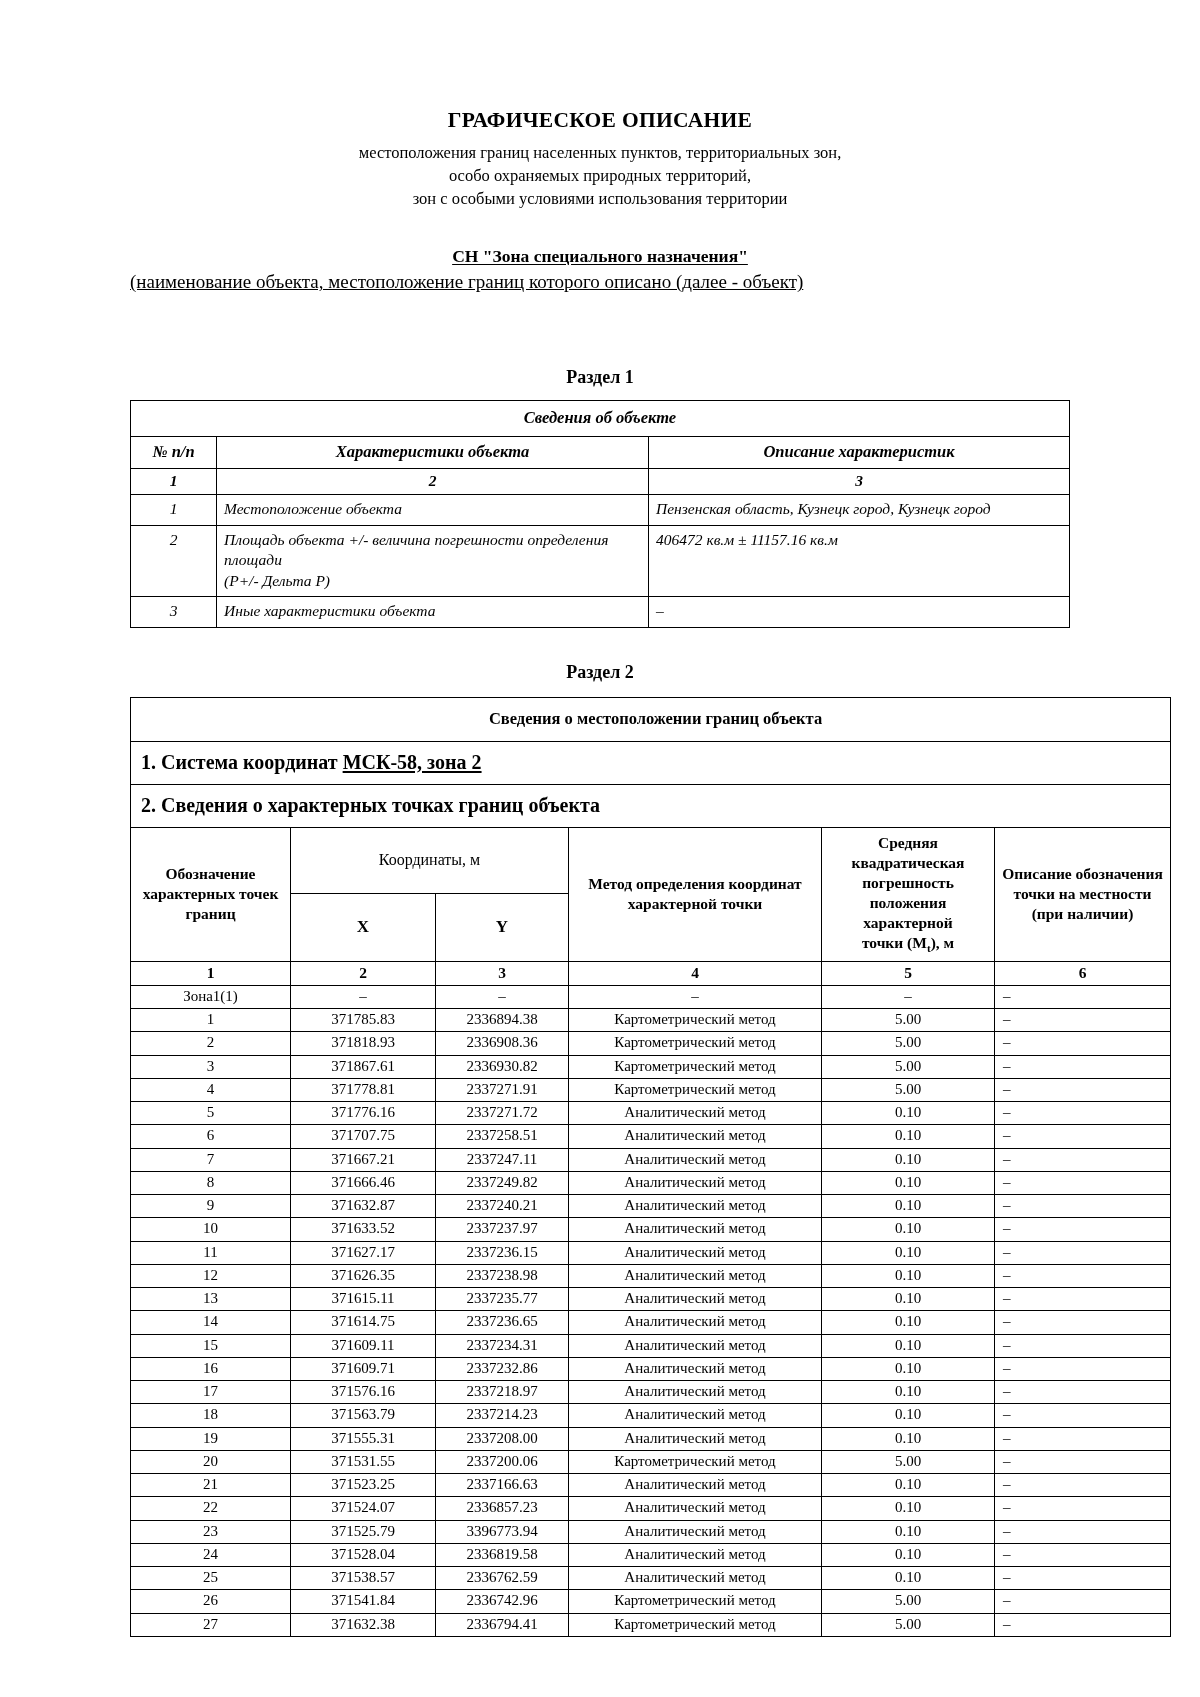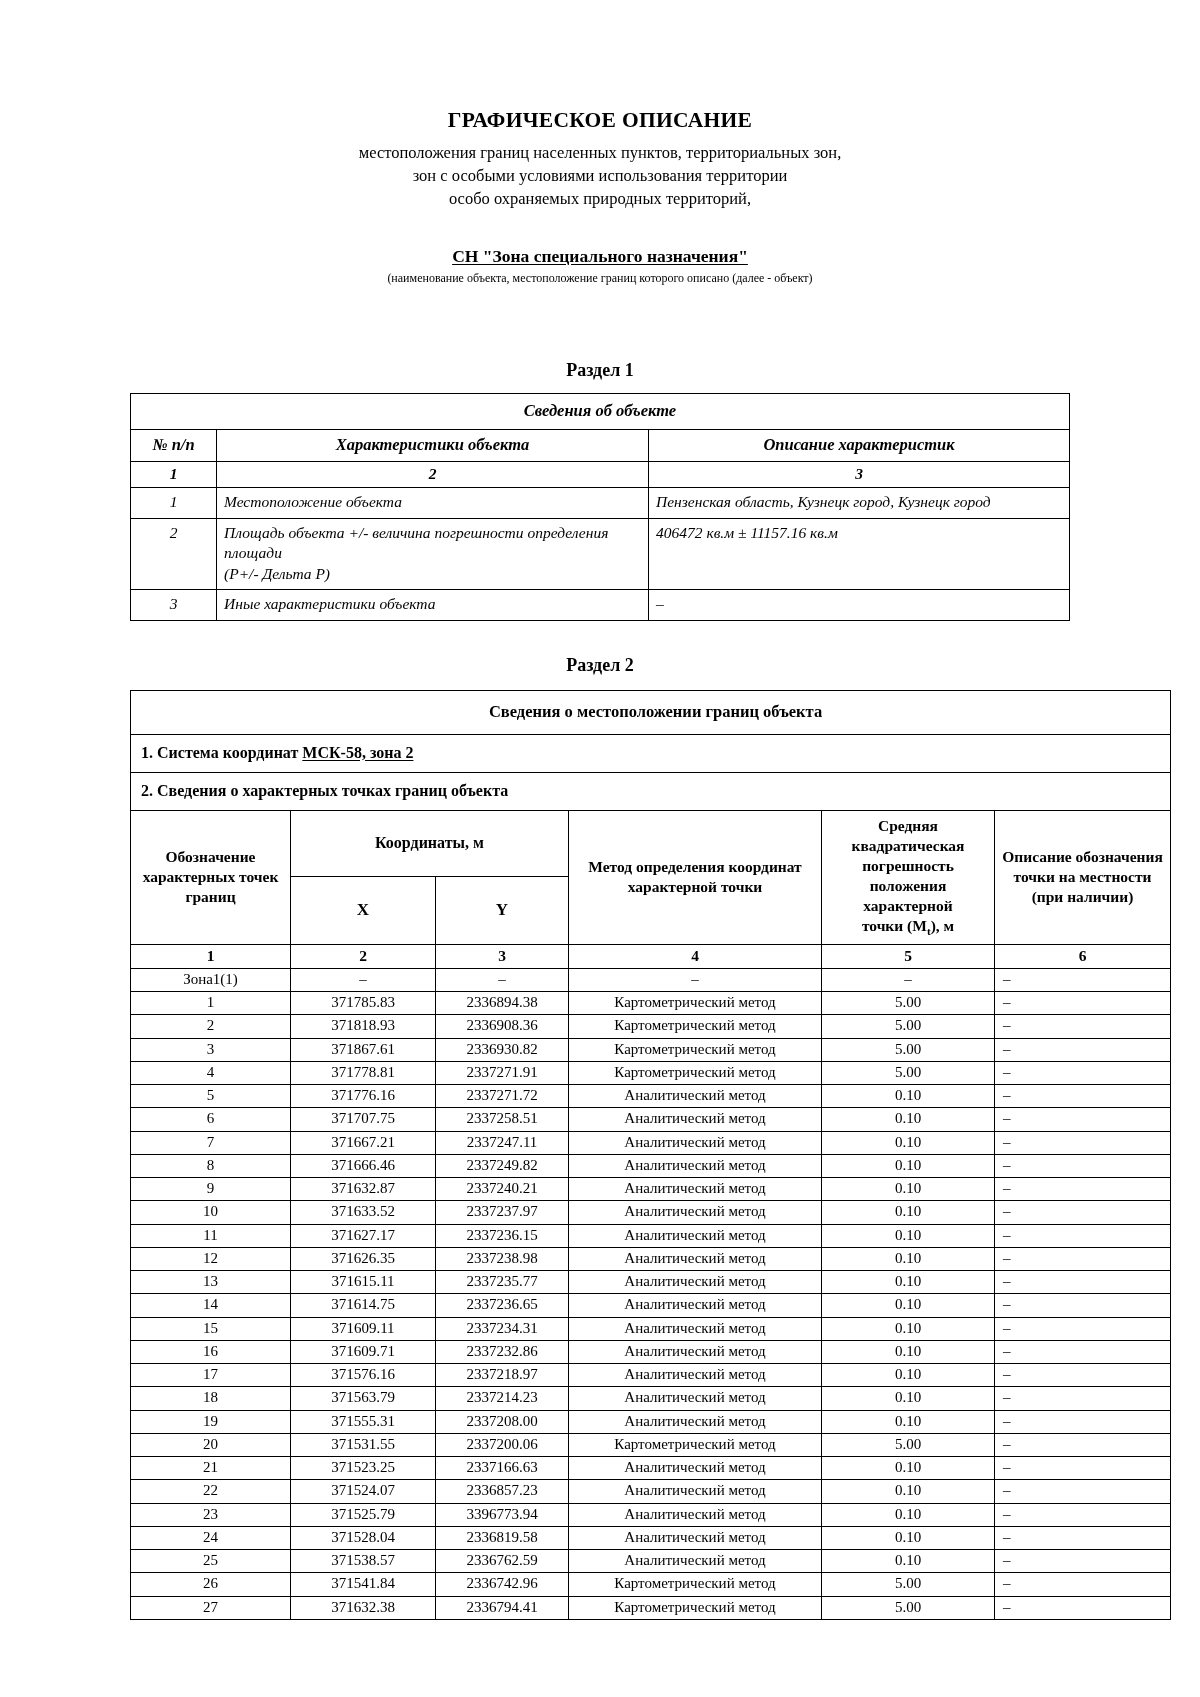--- a/index.html
+++ b/index.html
@@ -43,23 +43,24 @@
     text-align: center;
     font-size: 17.5px;
     font-weight: bold;
     margin: 36px 0 4px 0;
   }
   .object-name span {
     text-decoration: underline;
     text-underline-offset: 2px;
   }
   .object-caption {
-    text-align: center;
-    font-size: 12px;
+    text-align: left;
+    font-size: 19px;
     margin: 0;
+    text-decoration: underline;
   }
 
   
   .section-heading {
     text-align: center;
     font-size: 18px;
     font-weight: bold;
     margin: 8px;
   }
   .sp-sec1 { margin-top: 74px; margin-bottom: 12px; }
@@ -109,37 +110,37 @@
 
   
   .t2 .banner {
     text-align: center;
     font-weight: bold;
     font-size: 16.5px;
     padding: 11px 4px 12px 14px;
   }
   .t2 .subline {
     font-weight: bold;
-    font-size: 16px;
+    font-size: 20px;
     padding: 9px 4px 10px 10px;
     text-align: left;
   }
   .t2 .subline u { text-underline-offset: 2px; }
 
   .t2 .hcell {
     text-align: center;
     font-weight: bold;
     font-size: 15.5px;
     line-height: 1.3;
     vertical-align: middle;
     padding: 5px 3px;
   }
   .t2 .hcoord {
     text-align: center;
-    font-weight: bold;
+    font-weight: normal;
     font-size: 16px;
     vertical-align: middle;
     padding: 5px 3px 6px 3px;
   }
   .t2 .hxy {
     text-align: center;
     font-weight: bold;
     font-size: 17px;
     vertical-align: middle;
     padding: 5px 3px;
@@ -173,22 +174,22 @@
 </style>
 </head>
 <body>
 
 <div class="page">
 
   <h1 class="doc-title">ГРАФИЧЕСКОЕ ОПИСАНИЕ</h1>
 
   <div class="doc-subtitle">
     <div>местоположения границ населенных пунктов, территориальных зон,</div>
+    <div>особо охраняемых природных территорий,</div>
     <div>зон с особыми условиями использования территории</div>
-    <div>особо охраняемых природных территорий,</div>
   </div>
 
   <div class="object-name">
     <span>СН "Зона специального назначения"</span>
   </div>
   <div class="object-caption">(наименование объекта, местоположение границ которого описано (далее - объект)</div>
 
   <div class="section-heading sp-sec1">Раздел 1</div>
 
   <table class="t1">

